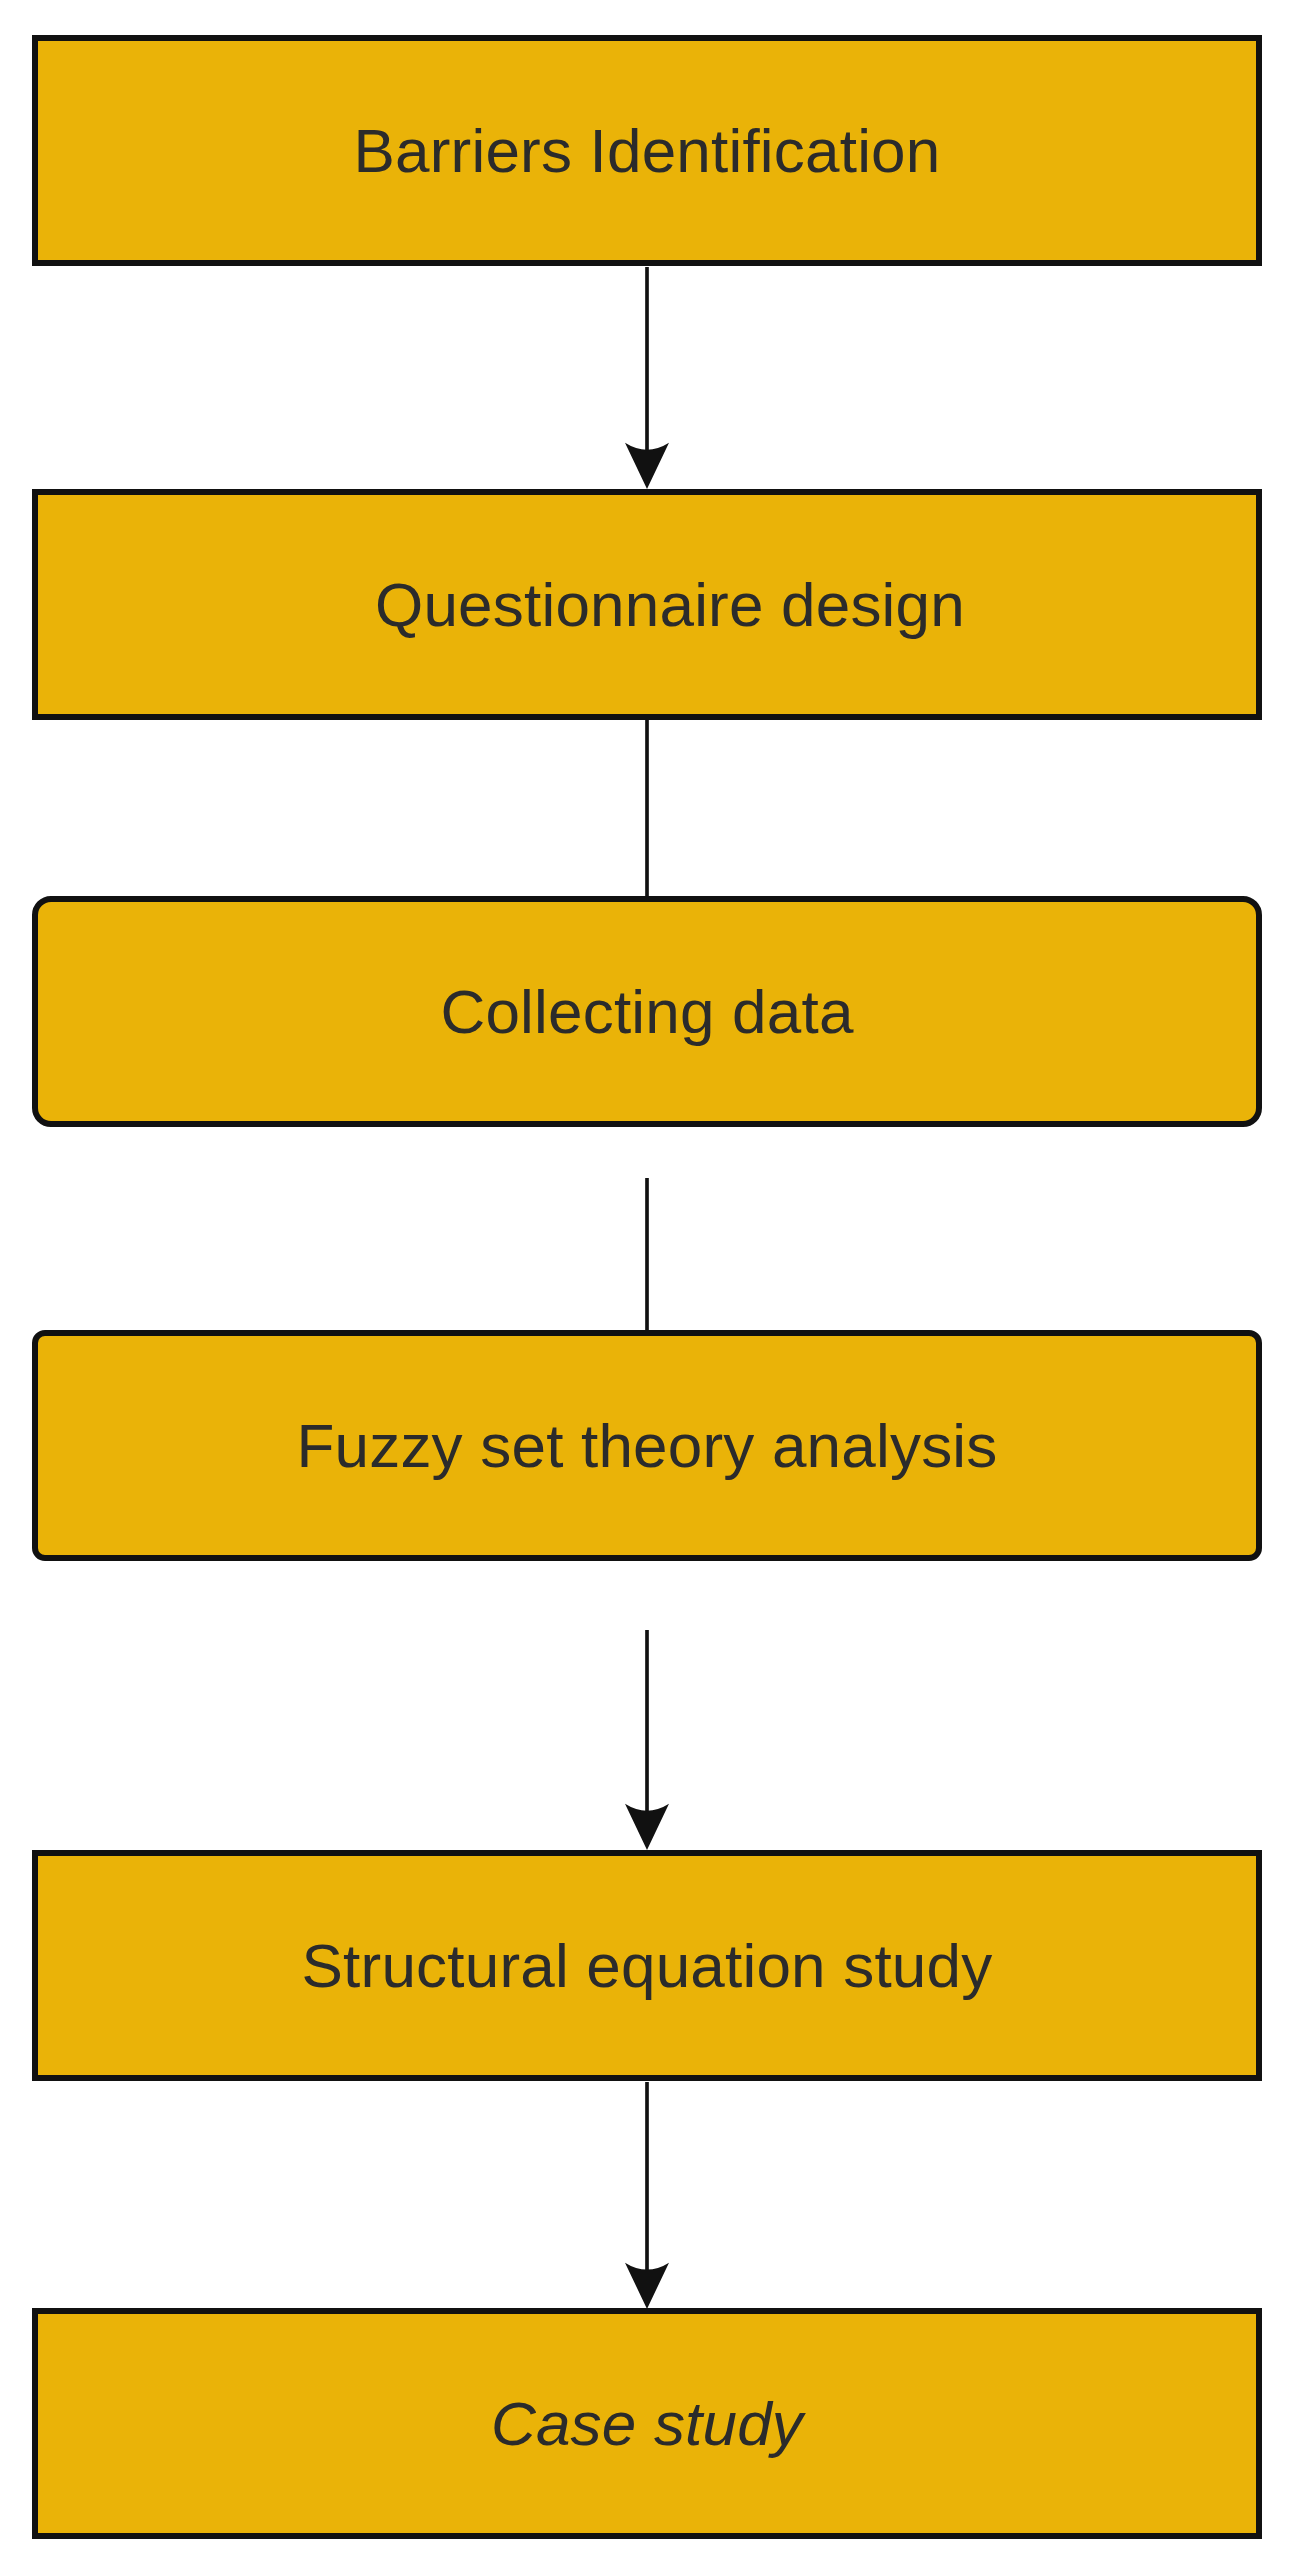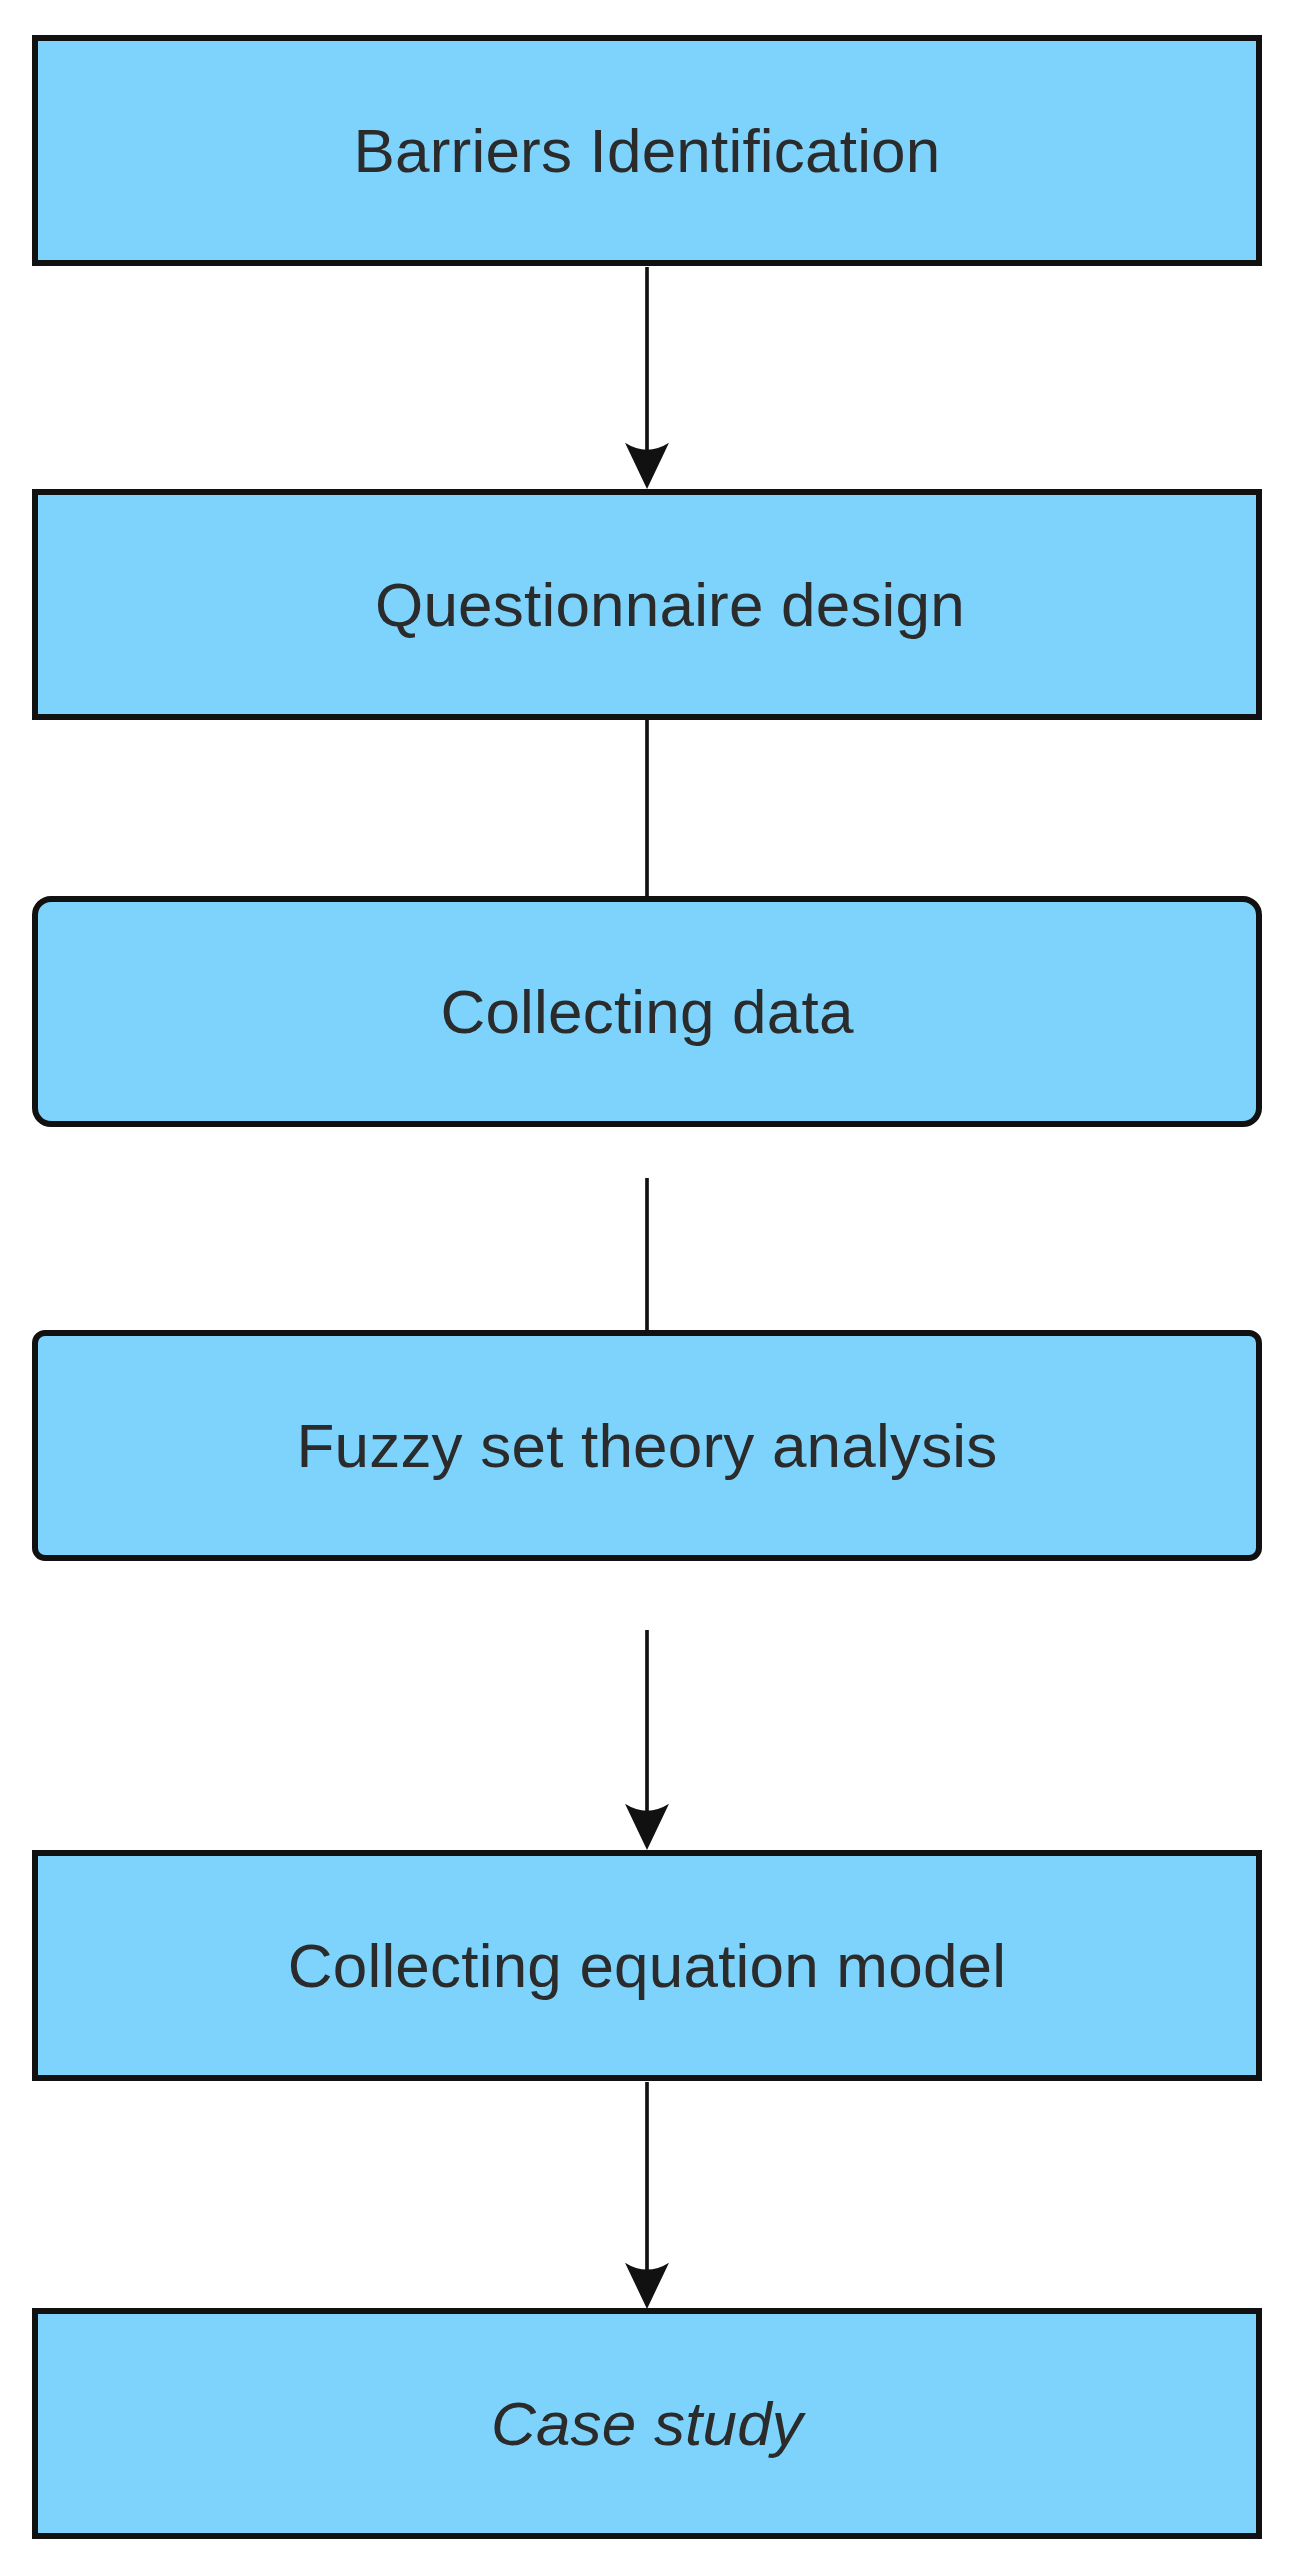--- a/index.html
+++ b/index.html
@@ -18,21 +18,21 @@
     background: #ffffff;
     overflow: hidden;
   }
   .flow-node {
     position: absolute;
     left: 32px;
     width: 1230px;
     height: 231px;
     box-sizing: border-box;
     border: 6.5px solid #111111;
-    background: #7dd3fc;
+    background: #eab308;
     display: flex;
     align-items: center;
     justify-content: center;
     text-align: center;
   }
   .flow-node-label {
     font-size: 62px;
     line-height: 1.05;
     font-weight: 400;
     color: #2b2b2b;
@@ -107,21 +107,21 @@
   </div>
 
   <div class="flow-connector conn-4">
     <svg viewBox="0 0 48 238" preserveAspectRatio="none">
       <line x1="24" y1="0" x2="24" y2="196" stroke="#111111" stroke-width="4"></line>
       <path d="M 24 238 L 0 188 Q 24 203 48 188 Z" fill="#111111"></path>
     </svg>
   </div>
 
   <div class="flow-node node-5">
-    <span class="flow-node-label">Collecting equation model</span>
+    <span class="flow-node-label">Structural equation study</span>
   </div>
 
   <div class="flow-connector conn-5">
     <svg viewBox="0 0 48 245" preserveAspectRatio="none">
       <line x1="24" y1="0" x2="24" y2="203" stroke="#111111" stroke-width="4"></line>
       <path d="M 24 245 L 0 195 Q 24 210 48 195 Z" fill="#111111"></path>
     </svg>
   </div>
 
   <div class="flow-node node-6">

